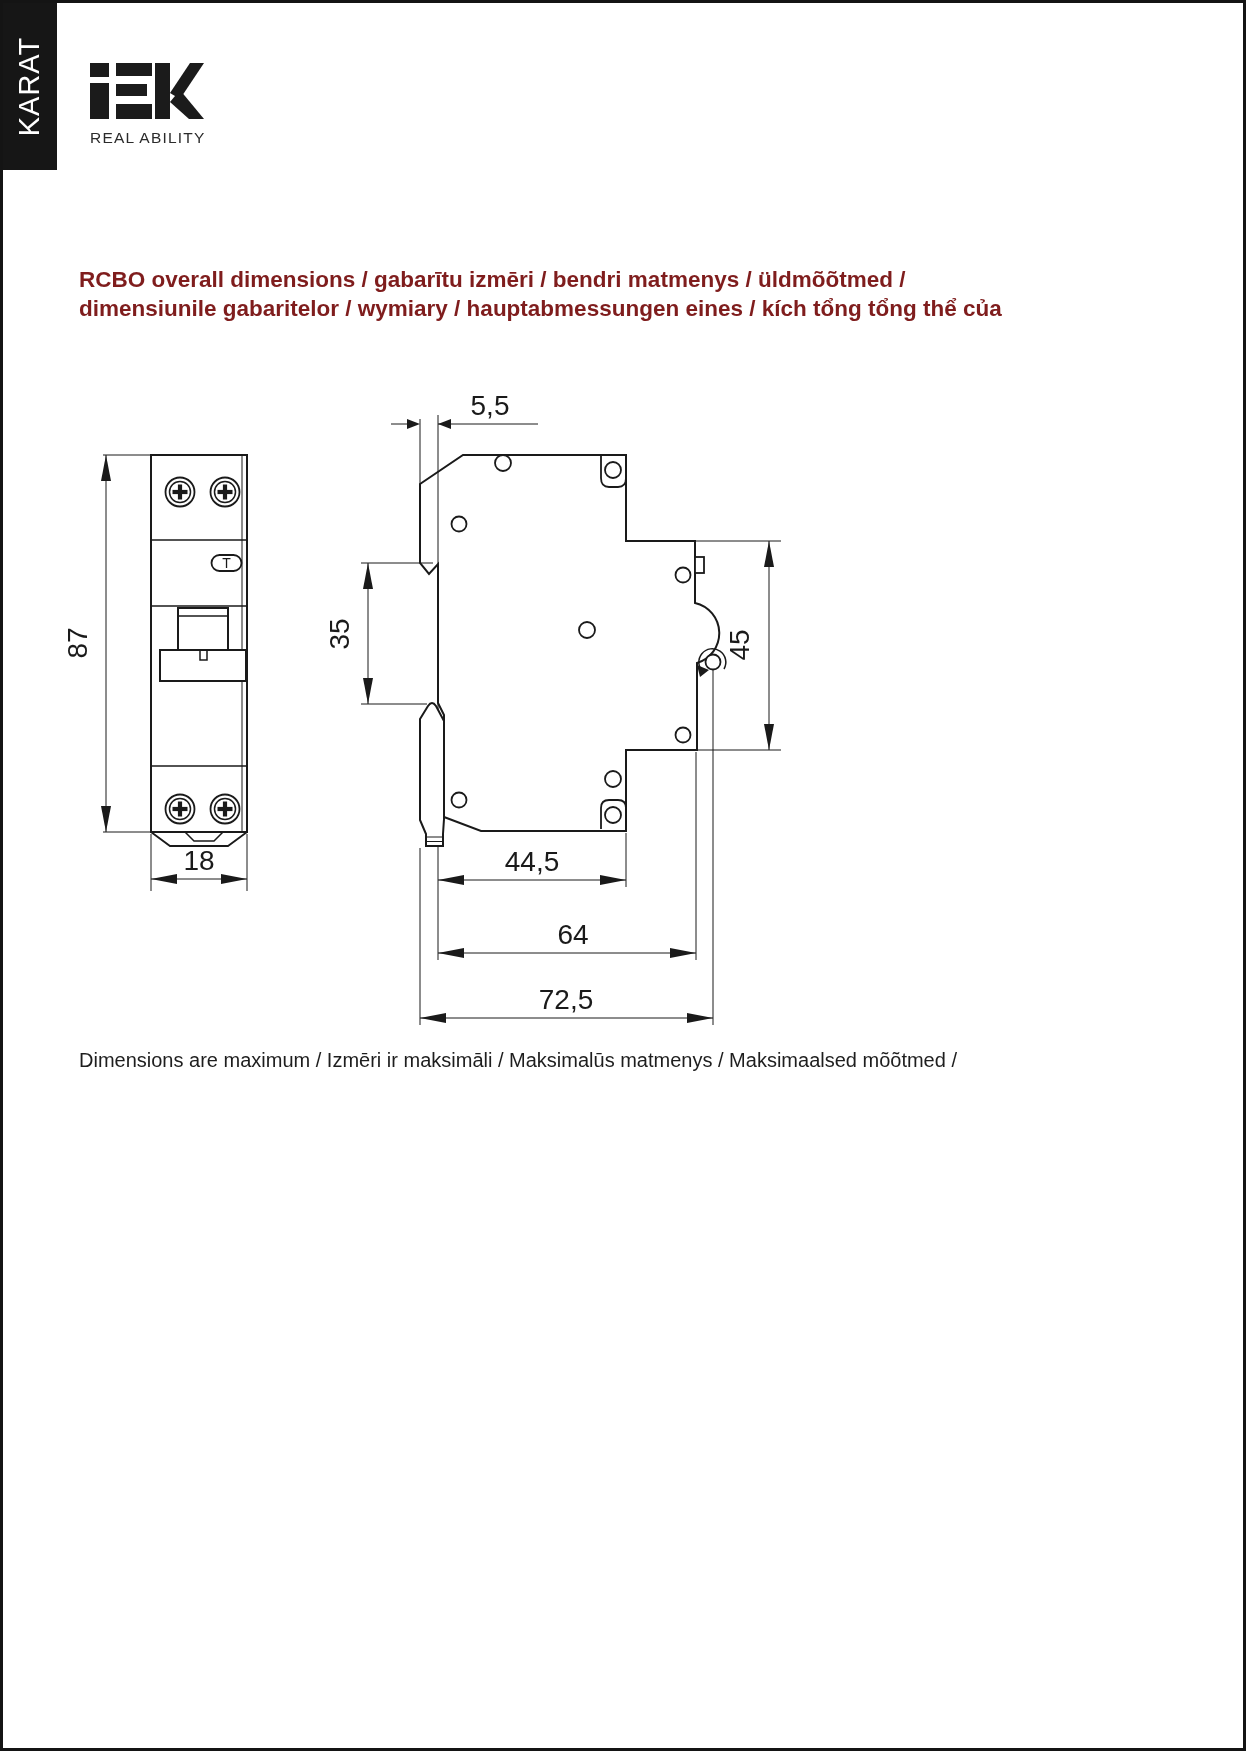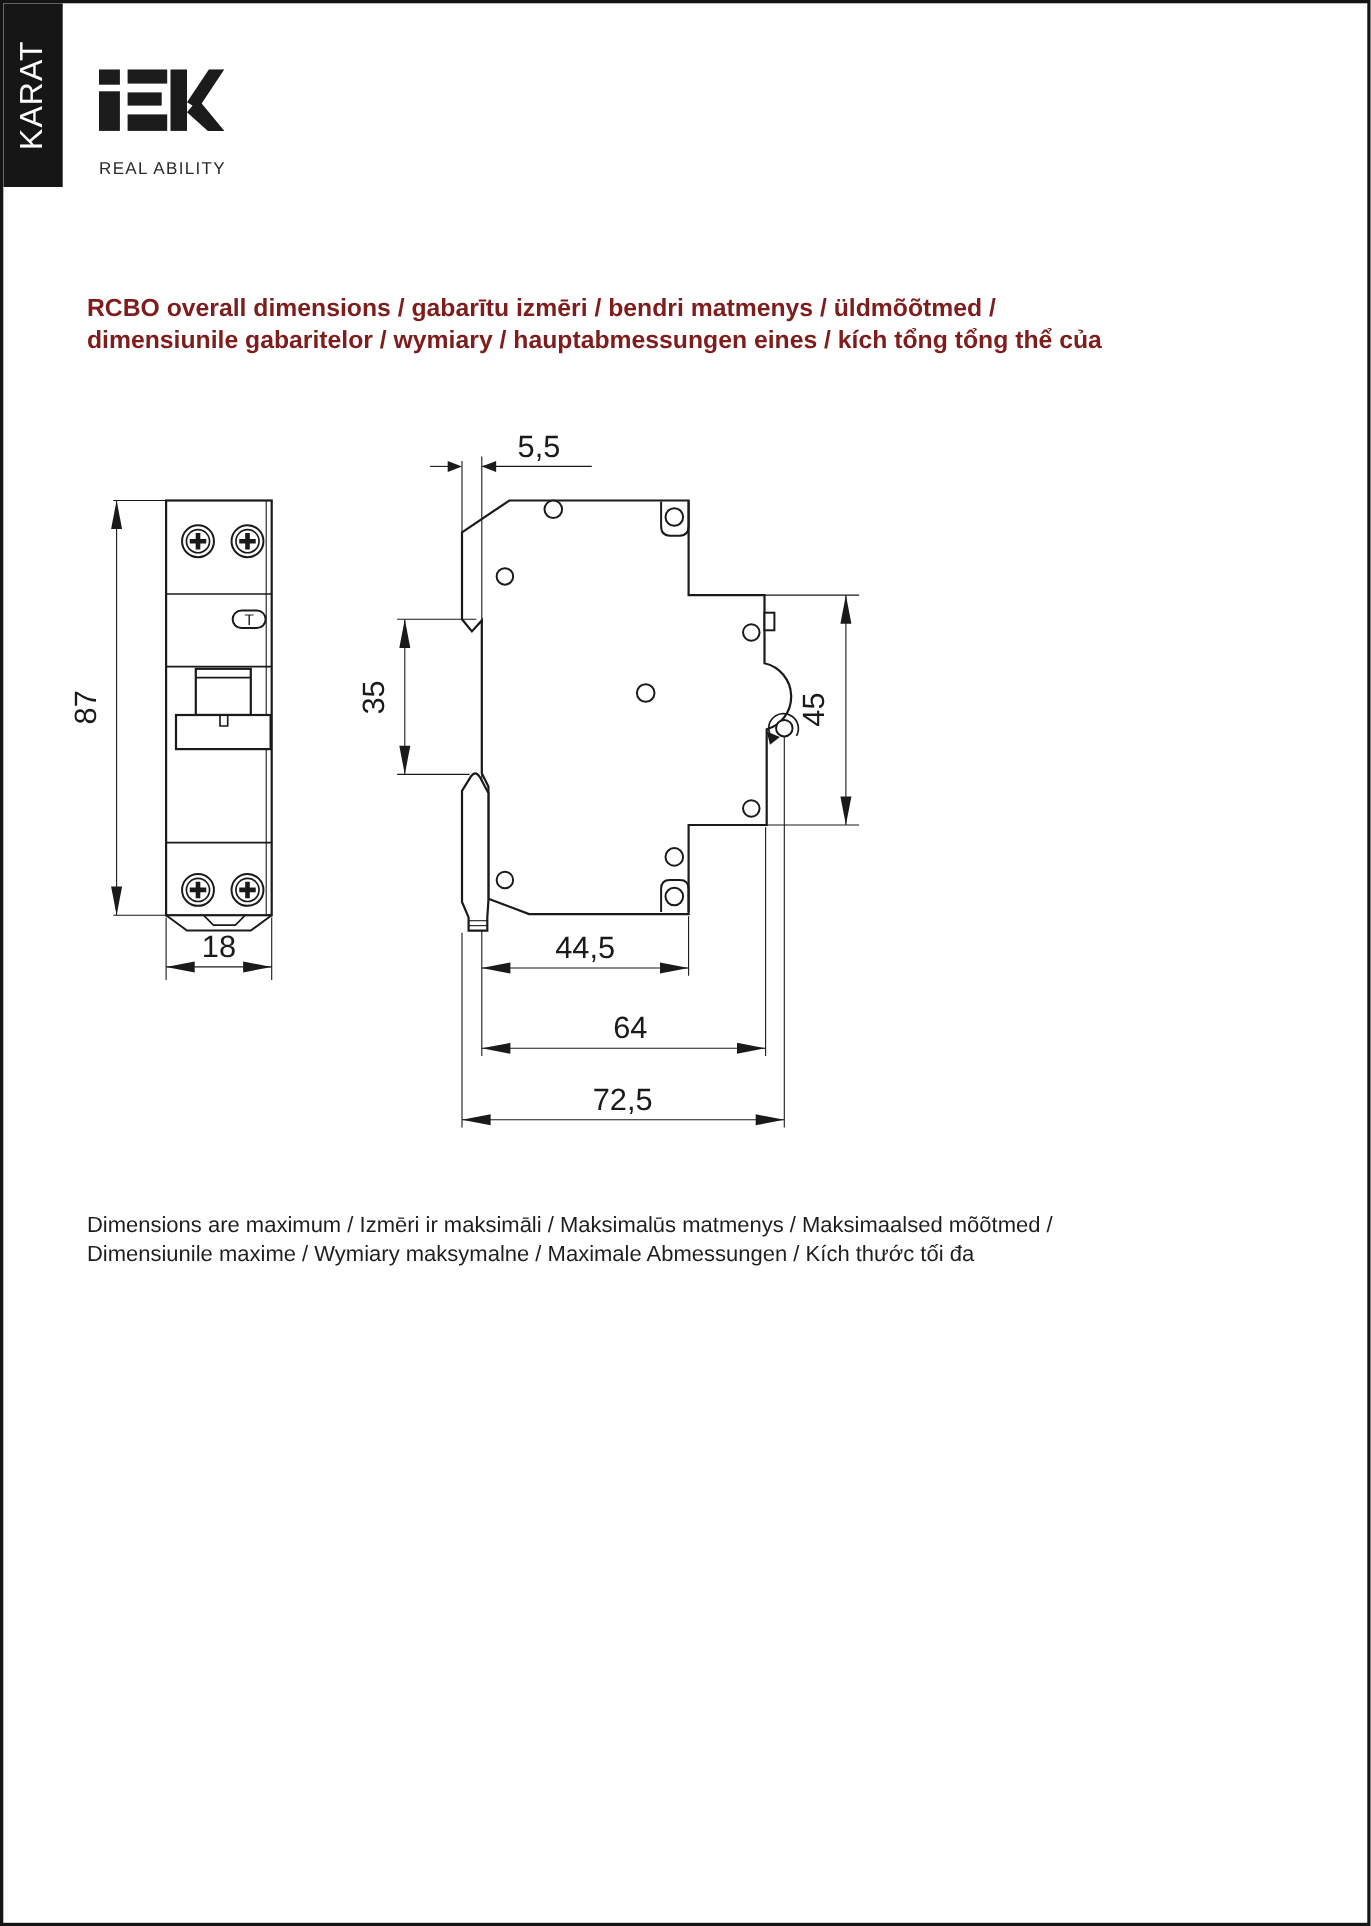--- a/index.html
+++ b/index.html
@@ -11,27 +11,27 @@
   .brand-bar{
     position:absolute;left:0;top:0;width:54px;height:167px;background:#161616;
     display:flex;align-items:center;justify-content:center;
   }
   .brand-bar span{
     transform:rotate(-90deg);color:#ffffff;font-size:29px;letter-spacing:1px;
     white-space:nowrap;font-weight:400;
   }
   .logo-block{position:absolute;left:87px;top:60px;}
   .logo-block svg{display:block;}
-  .tagline{margin-top:26px;font-size:15.5px;letter-spacing:1.2px;color:#2b2b2b;}
+  .tagline{margin-top:10px;font-size:15.5px;letter-spacing:1.2px;color:#2b2b2b;}
   .doc-title{
     position:absolute;left:76px;top:262px;width:1000px;
     font-size:22.5px;font-weight:bold;line-height:29px;color:#7f1d1d;
   }
   .footnote{
-    position:absolute;left:76px;top:1098px;width:1000px;
+    position:absolute;left:76px;top:1044px;width:1000px;
     font-size:20px;line-height:26px;color:#1e1e1e;
   }
   svg.drawing{position:absolute;left:0;top:0;}
   .ol{fill:#ffffff;stroke:#1a1a1a;stroke-width:2;stroke-linejoin:miter;}
   .det{fill:none;stroke:#1a1a1a;stroke-width:1.8;}
   .detw{fill:#ffffff;stroke:#1a1a1a;stroke-width:1.8;}
   .thin{fill:none;stroke:#1a1a1a;stroke-width:1;}
   .mid{fill:none;stroke:#1a1a1a;stroke-width:1.5;}
   .arr{fill:#1a1a1a;stroke:none;}
   .dim{font-family:"Liberation Sans","DejaVu Sans",sans-serif;font-size:28px;fill:#1a1a1a;}
@@ -223,16 +223,15 @@
         <line x1="417" y1="1015" x2="710" y2="1015" class="thin"></line>
         <polygon class="arr" points="417,1015 443,1010 443,1020"></polygon>
         <polygon class="arr" points="710,1015 684,1010 684,1020"></polygon>
         <text class="dim" x="563" y="1006" text-anchor="middle">72,5</text>
       </g>
     </g>
   </svg>
 
   <div class="footnote">
     <div>Dimensions are maximum / Izmēri ir maksimāli / Maksimalūs matmenys / Maksimaalsed mõõtmed /</div>
-    <div>Dimensiunile maxime / Wymiary maksymalne / Maximale Abmessungen / Kích thước tối đa</div>
   </div>
 
 </div>
 
 </body></html>

